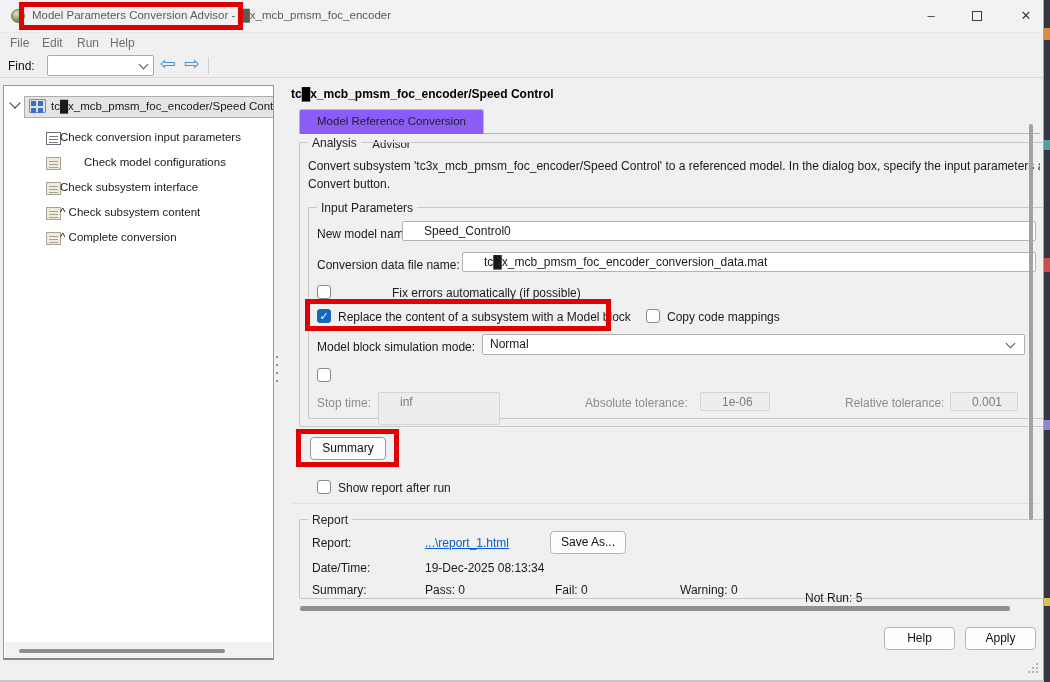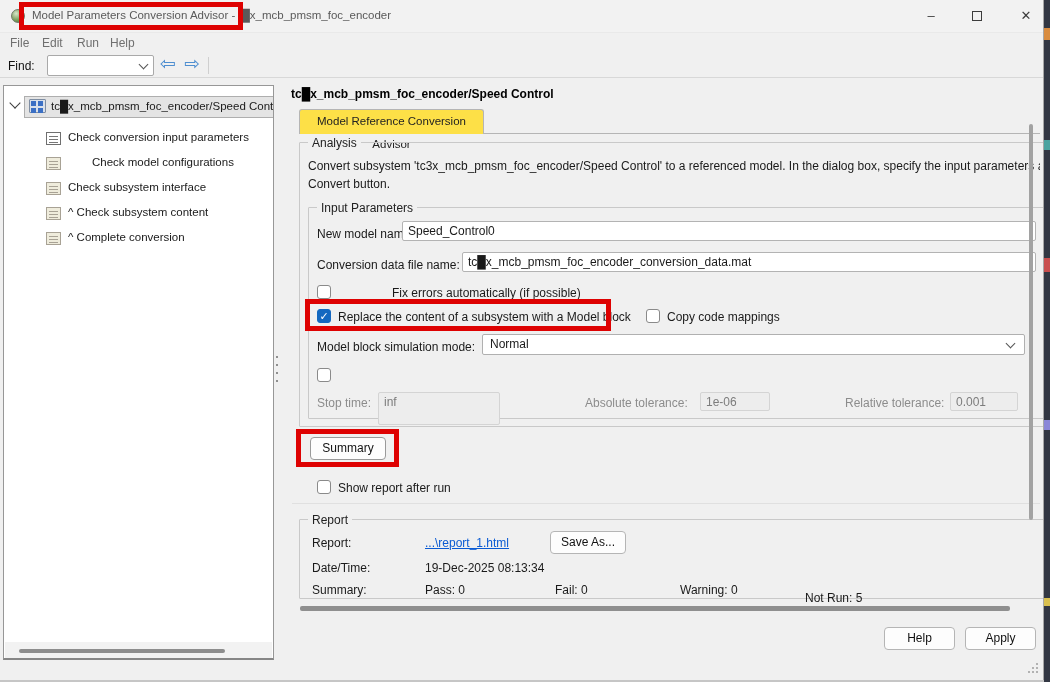--- a/index.html
+++ b/index.html
@@ -43,38 +43,38 @@
   .folder-icon { left:25px; top:13px; width:17px; height:14px; background:#d9e0ea;
     border:1px solid #7f8ea3; border-radius:1px; }
   .folder-icon::before { content:""; position:absolute; left:1px; top:1px; width:5px; height:5px;
     background:#3b6fc4; box-shadow:7px 0 0 #3b6fc4, 0 7px 0 #3b6fc4, 7px 7px 0 #3b6fc4; }
   .tree-root-label { left:47px; top:14px; }
   .doc-icon { width:15px; height:13px; background:#fff; border:1px solid #6f6f6f;
     background-image: linear-gradient(#777,#777), linear-gradient(#777,#777), linear-gradient(#777,#777);
     background-size: 9px 1px; background-position: 2px 3px, 2px 6px, 2px 9px; background-repeat:no-repeat; }
   .doc-icon.dim { background-color:#efecdc; border-color:#a8a295;
     background-image: linear-gradient(#a8a295,#a8a295), linear-gradient(#a8a295,#a8a295), linear-gradient(#a8a295,#a8a295); }
-  .tree-item-label { left:64px; }
+  .tree-item-label { left:56px; }
   .tree-hscroll-track { left:1px; top:556px; width:267px; height:17px; background:#f2f2f2; }
   .tree-hscroll-thumb { left:15px; top:563px; width:206px; height:4px; background:#8d8d8d; border-radius:2px; }
 
   .splitter-dots { left:276px; top:356px; width:2px; height:30px;
     background: repeating-linear-gradient(to bottom, #8f8f8f 0 2px, transparent 2px 8px); }
 
   
   .heading { left:291px; top:87px; font-weight:bold; font-size:12px; color:#000; }
-  .tab { left:299px; top:109px; width:185px; height:25px; background:#fde047;
+  .tab { left:299px; top:109px; width:185px; height:25px; background:#8b5cf6;
     border:1px solid #b5b5b5; border-bottom:none; border-radius:3px 3px 0 0;
     text-align:center; line-height:23px; font-size:11.5px; color:#222; }
   .tabline { left:484px; top:133px; width:556px; height:1px; background:#b5b5b5; }
 
   .groupbox { border:1px solid #c9c9c9; border-radius:1px; }
   .grouplabel { background:#f0f0f0; padding:0 4px; color:#222; }
 
-  .tf { background:#fff; border:1px solid #b3b3b3; border-radius:2px; padding:0 5px;
+  .tf { background:#fff; border:1px solid #b3b3b3; border-radius:2px; padding:0 21px;
     line-height:18px; overflow:hidden; white-space:nowrap; }
   .tf.dis { background:#ededed; color:#7c7c7c; border-color:#d4d4d4; }
   .lbl { color:#1a1a1a; }
   .lbl.dim { color:#8c8c8c; }
 
   .cb { width:14px; height:14px; background:#fff; border:1px solid #8a8a8a; border-radius:3px; }
   .cb.checked { background:#1468c0; border-color:#1468c0; color:#fff; font-size:11px;
     line-height:13px; text-align:center; }
 
   .sel { background:#fff; border:1px solid #b0b0b0; border-radius:2px; line-height:19px; padding:0 7px;

